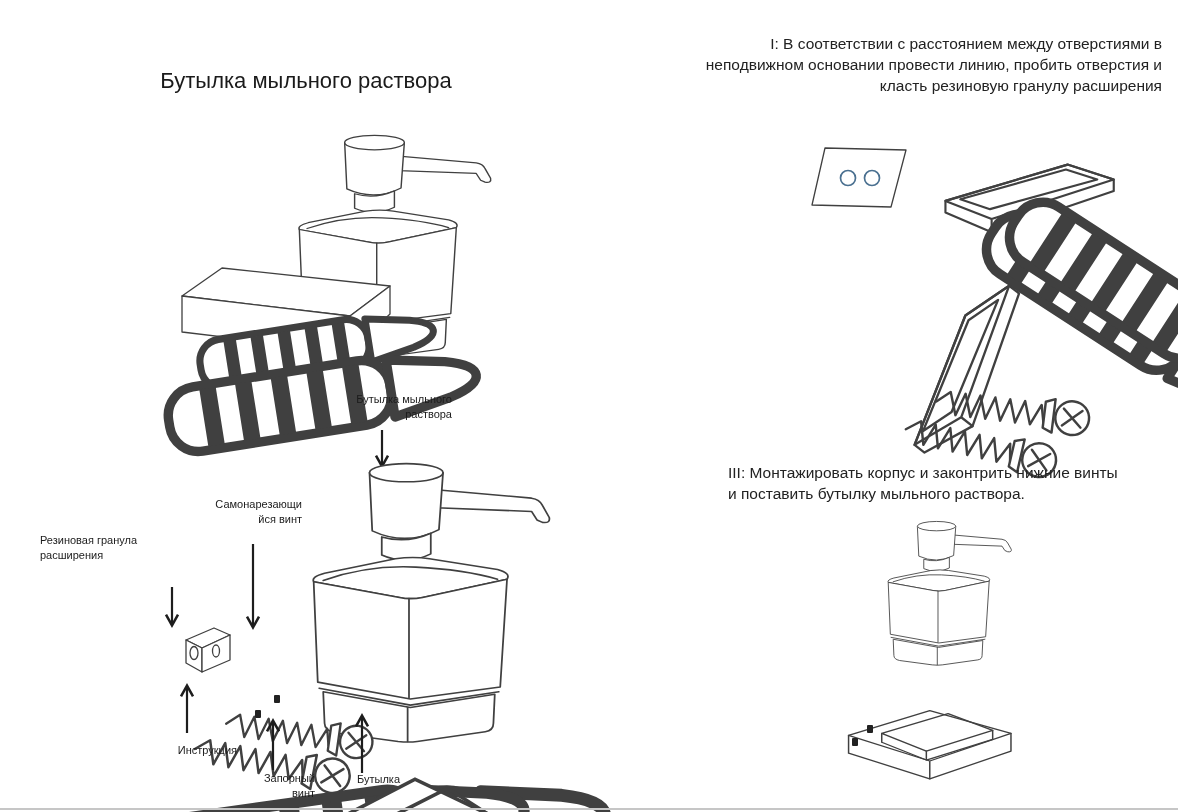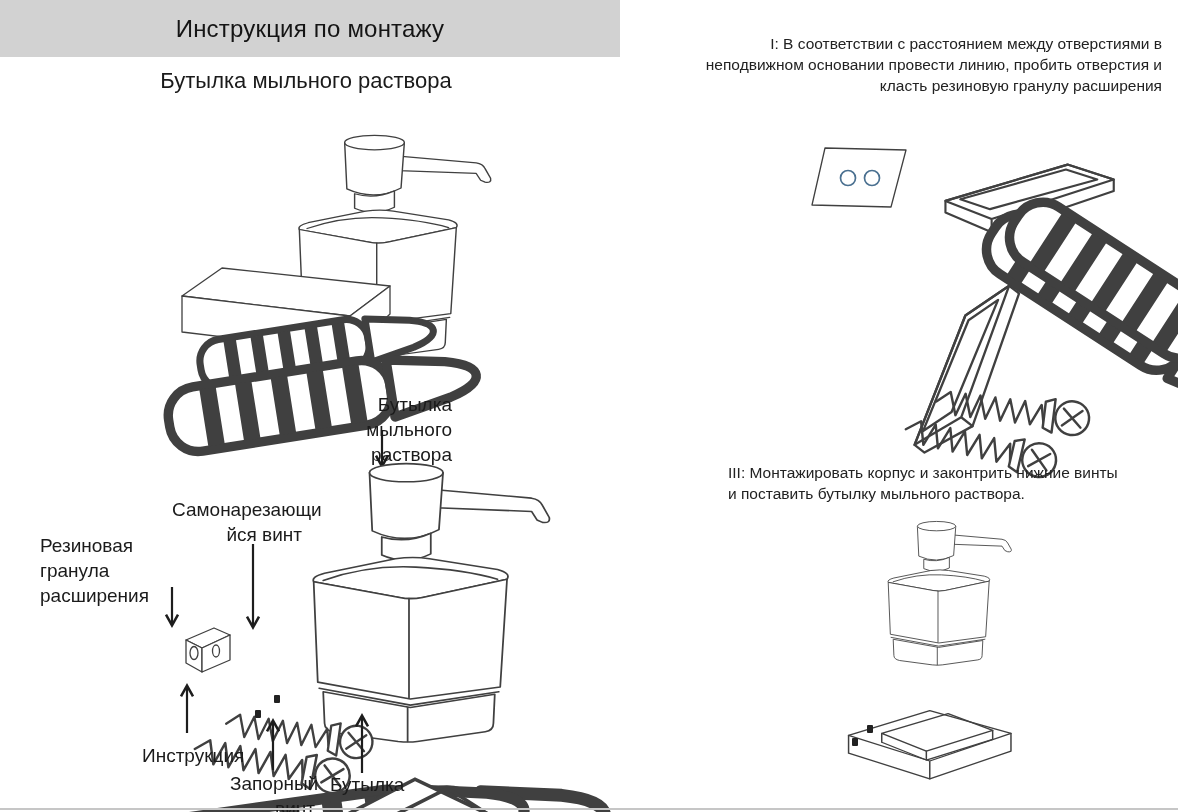--- a/index.html
+++ b/index.html
@@ -9,21 +9,21 @@
     overflow:hidden;
   }
   .abs { position:absolute; }
   .header-bar {
     left:0; top:0; width:620px; height:57px;
     background:var(--header-bg,#d2d2d2);
     display:flex; align-items:center; justify-content:center;
   }
   .page-title { font-size:24px; color:#141414; letter-spacing:.2px; }
   .subtitle { left:0; top:68px; width:612px; text-align:center; font-size:22px; color:#1a1a1a; }
-  .label { font-size:19px; line-height:1.32; white-space:pre-line; color:#1b1b1b; }
+  .label { font-size:11px; line-height:1.32; white-space:pre-line; color:#1b1b1b; }
   .center { text-align:right; }
   .step-text { font-size:15.5px; line-height:1.34; white-space:pre-line; color:#222; }
   .bottom-rule { left:0; top:808px; width:1178px; height:2px; background:#c6c6c6; }
 
   svg { overflow:visible; }
   .ln  { fill:none; stroke:var(--drawing-line,#404040); stroke-width:1.3; stroke-linejoin:round; stroke-linecap:round; }
   .wh  { fill:#ffffff; stroke:var(--drawing-line,#404040); stroke-width:1.3; stroke-linejoin:round; }
   .rib { fill:none; stroke:var(--drawing-line,#404040); stroke-width:2.3; }
   .blue{ fill:none; stroke:var(--hole-accent,#4a7090); stroke-width:1.7; }
   .arrow-line { stroke:var(--arrow,#1d1d1d); stroke-width:2.2; fill:none; }
@@ -76,23 +76,20 @@
 
       <symbol id="sym-screw" viewBox="0 0 90 22" overflow="visible">
         <path class="ln" d="M3,11 L10,5 L14,17 L18,5 L22,17 L26,5 L30,17 L34,5 L38,17 L42,5 L46,17 L50,5 L54,17 L59,6 L61,15"></path>
         <path class="wh" d="M61,4 L66,2 L66,20 L61,18 Z"></path>
         <ellipse class="wh" cx="76" cy="11" rx="9" ry="9"></ellipse>
         <path class="ln" d="M71,6.5 L81,15.5 M81,6.5 L71,15.5"></path>
       </symbol>
     </defs>
   </svg>
 
-  <div class="abs header-bar">
-    <span class="page-title">Инструкция по монтажу</span>
-  </div>
   <div class="abs subtitle">Бутылка мыльного раствора</div>
 
   <svg class="abs" style="left:118px; top:116px" width="350" height="270" viewBox="0 0 350 270">
     <g>
       <path class="ln" d="M95,162 L128,168 M70,190 L120,199"></path>
     </g>
     <use href="#sym-bottle" transform="translate(98,14) scale(0.95,0.83)"></use>
     <path class="wh" d="M140,226 L141,240 Q142,246 151,247 L189,250 Q200,250 201,241 L203,228 Z"></path>
     <g>
       <path class="wh" d="M64,180 L104,152 L272,170 L232,200 Z"></path>

